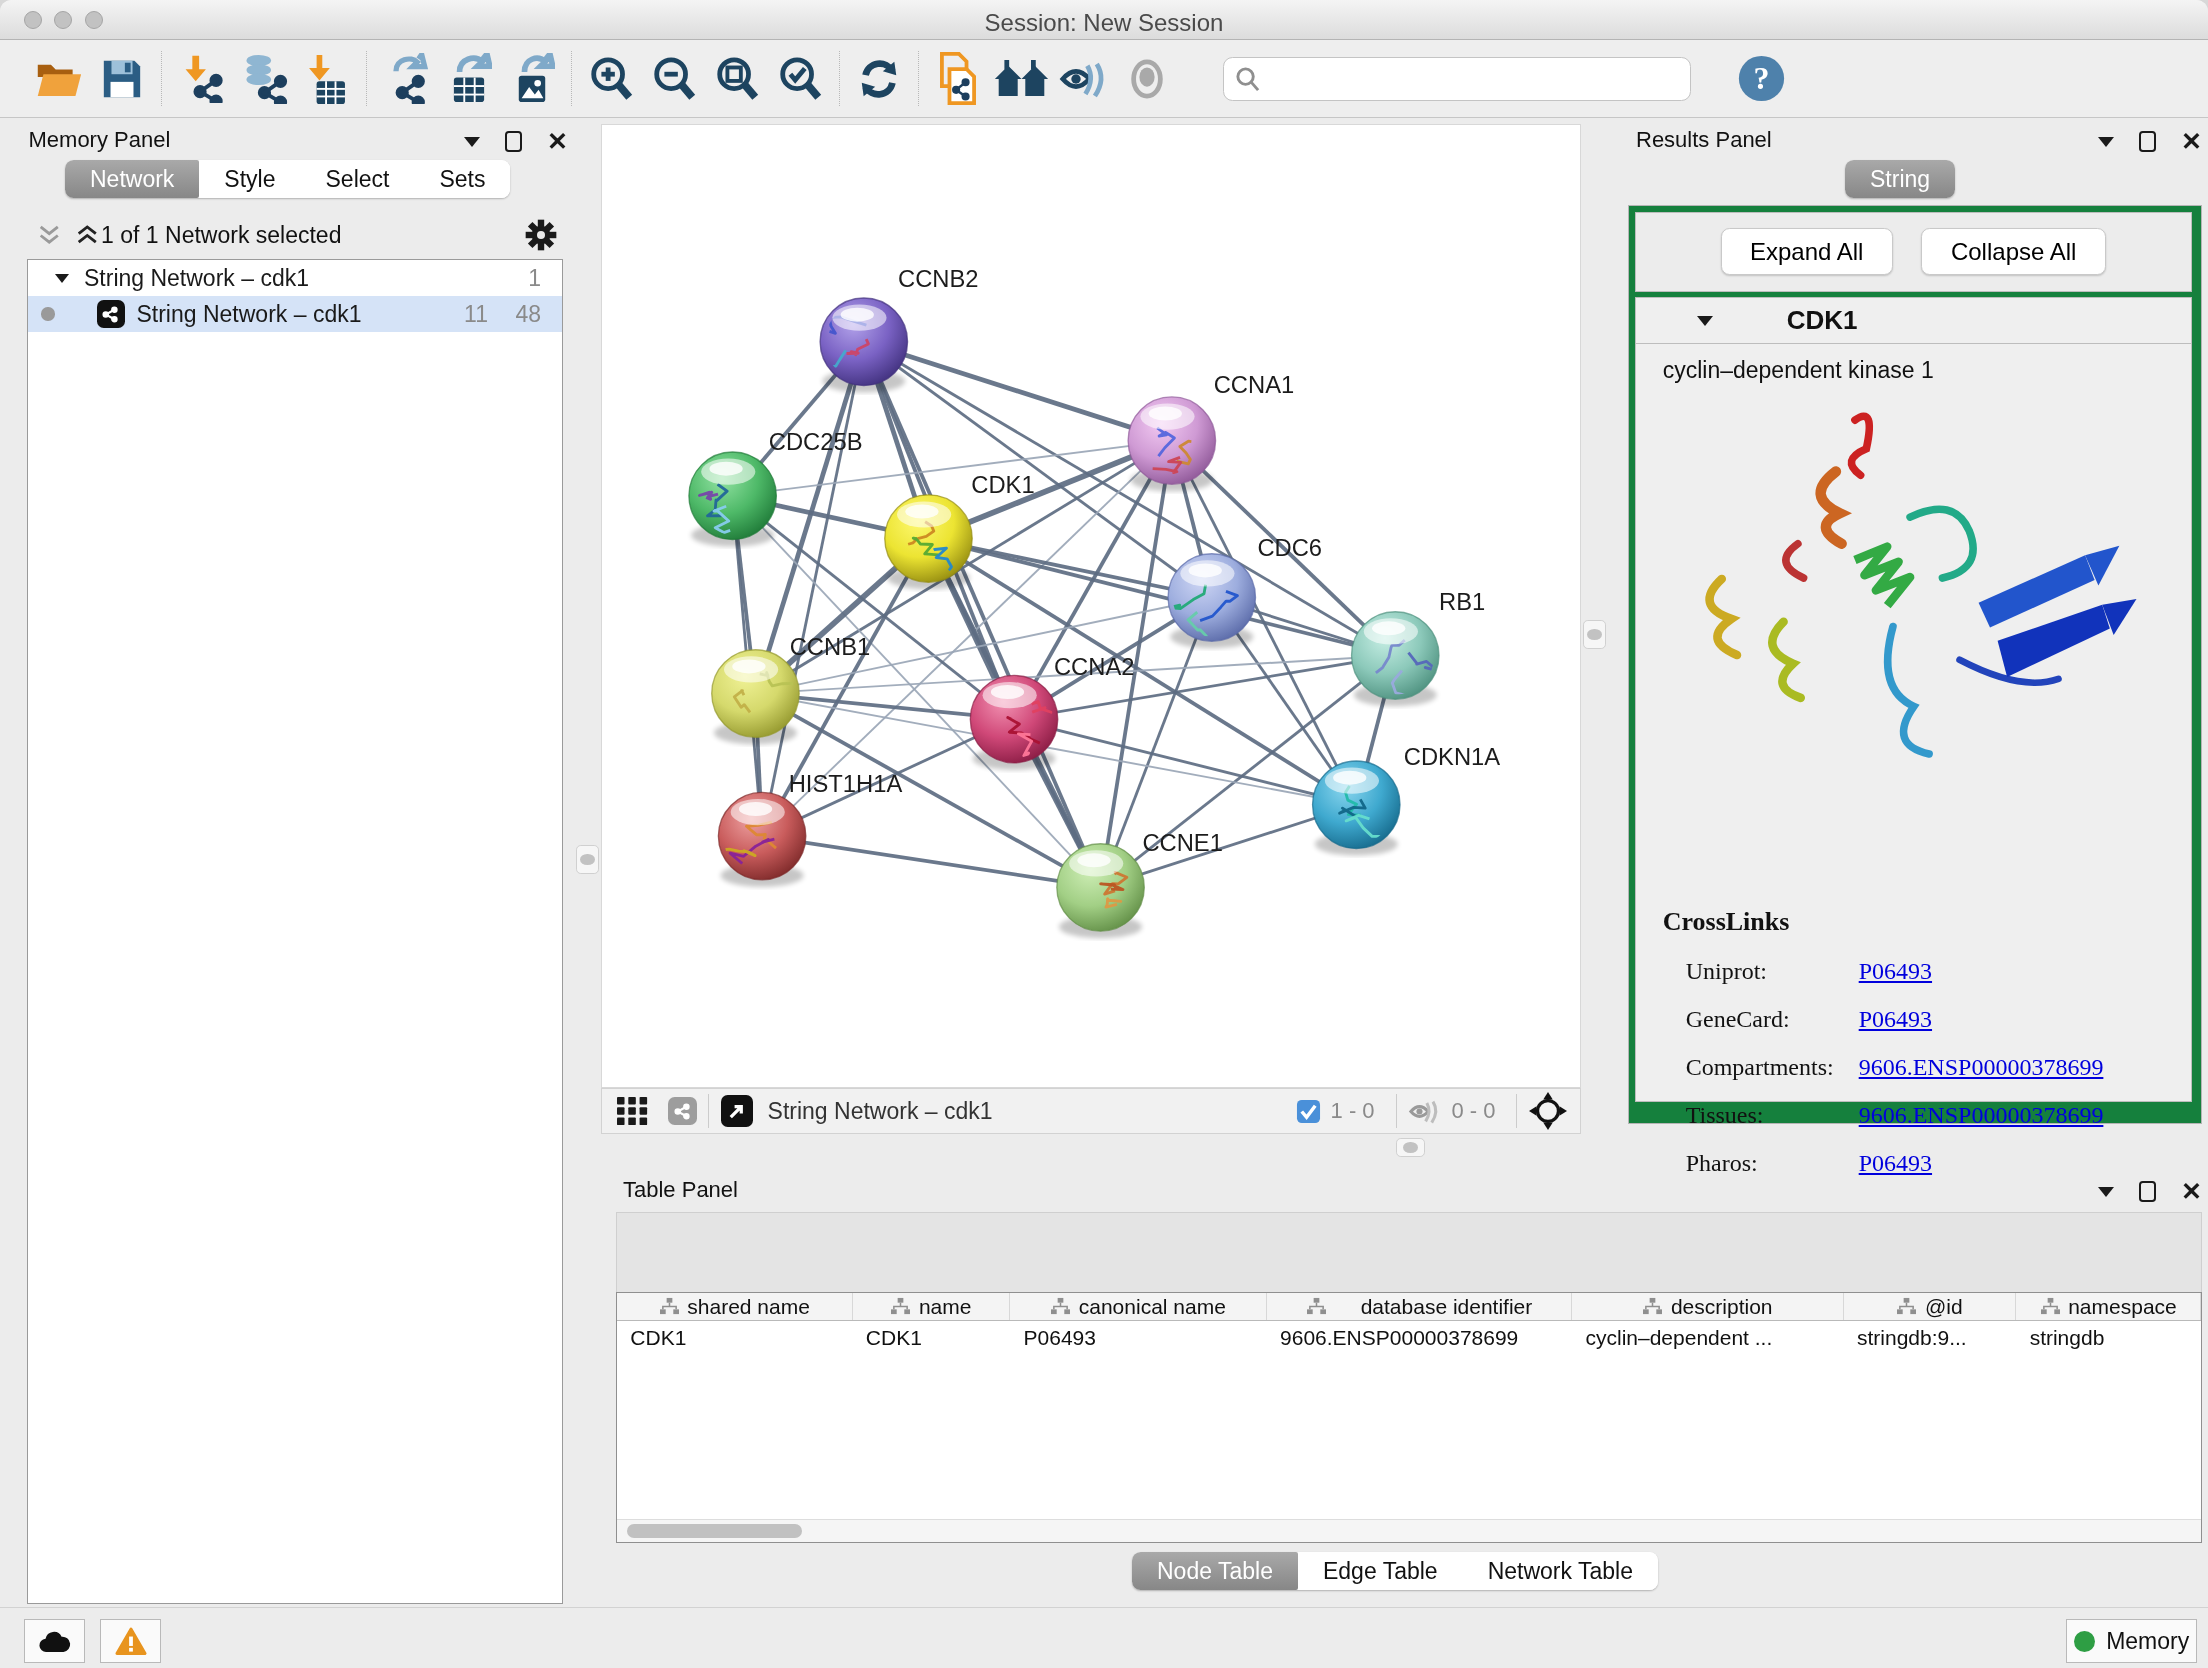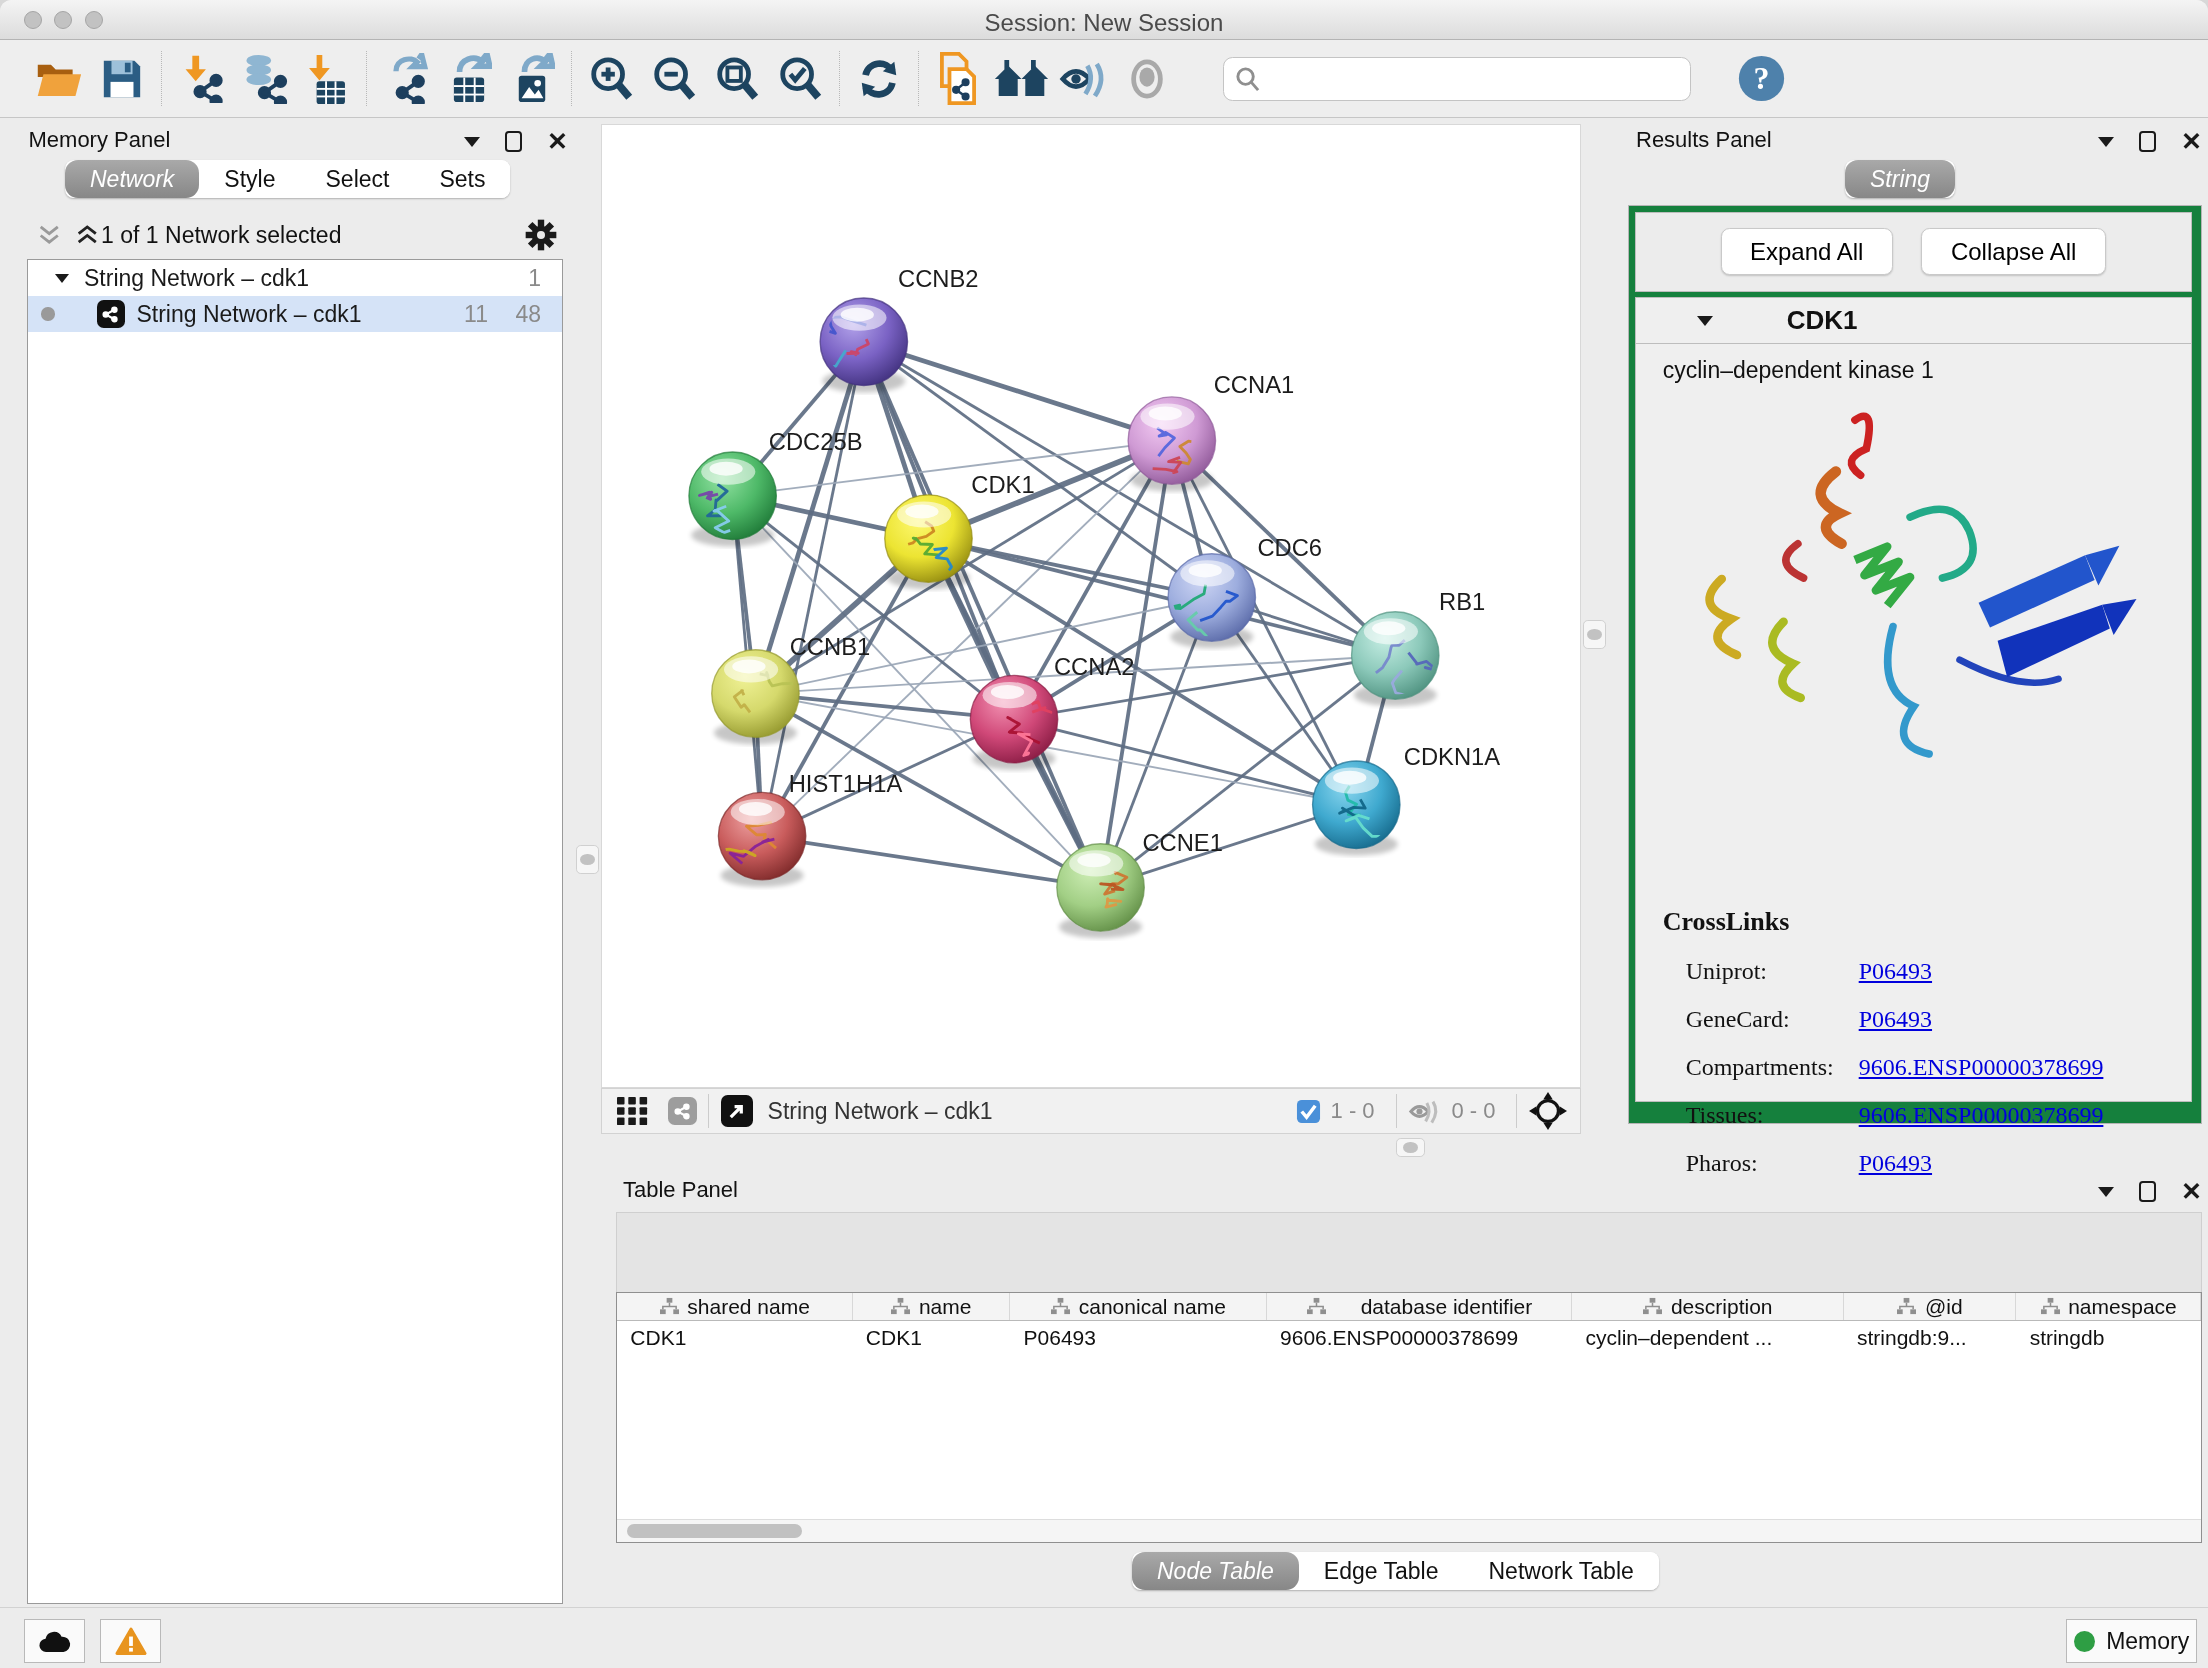--- a/index.html
+++ b/index.html
@@ -28,21 +28,21 @@
 
   
   .panel-title { font-size:22px; color:#111; }
   .ptools { position:absolute; display:flex; align-items:center; gap:25px; }
   .tri-down { width:0; height:0; border-left:8.6px solid transparent; border-right:8.6px solid transparent; border-top:10.5px solid #1a1a1a; }
   .float-ic { width:17px; height:21px; border:2.9px solid #1a1a1a; border-radius:3.8px; }
   .close-ic { font-size:25px; font-weight:bold; color:#1a1a1a; line-height:19px; }
 
   .tabstrip { display:flex; background:#ffffff; border-radius:8.6px; box-shadow:0 1px 1.9px rgba(0,0,0,.25); overflow:hidden; }
   .tab { padding:5.7px 25px; font-size:23px; color:#111; background:#fff; border:none; }
-  .tab.sel { background:linear-gradient(#a9a9a9,#878787); color:#fff; border-radius:13px;font-style:italic; }
+  .tab.sel { background:linear-gradient(#a9a9a9,#878787); color:#fff; border-radius:2px; }
 
   
   .cp-title { position:absolute; left:28.5px; top:127px; }
   .cp-tools { left:464px; top:131px; }
   .cp-tabs { position:absolute; left:65px; top:160px; }
   .cp-inforow { position:absolute; left:27px; top:213px; width:536px; height:44px; display:flex; align-items:center; }
   .cp-status { flex:1; font-size:23px; color:#111; }
   .tree-box { position:absolute; left:27px; top:259px; width:536px; height:1345px; background:#ffffff; border:1.9px solid #9a9a9a; }
   .tree-row { position:relative; height:36px; display:flex; align-items:center; font-size:23px; color:#1a1a1a; }
   .tree-row .cnt { position:absolute; color:#8a8a8a; }

